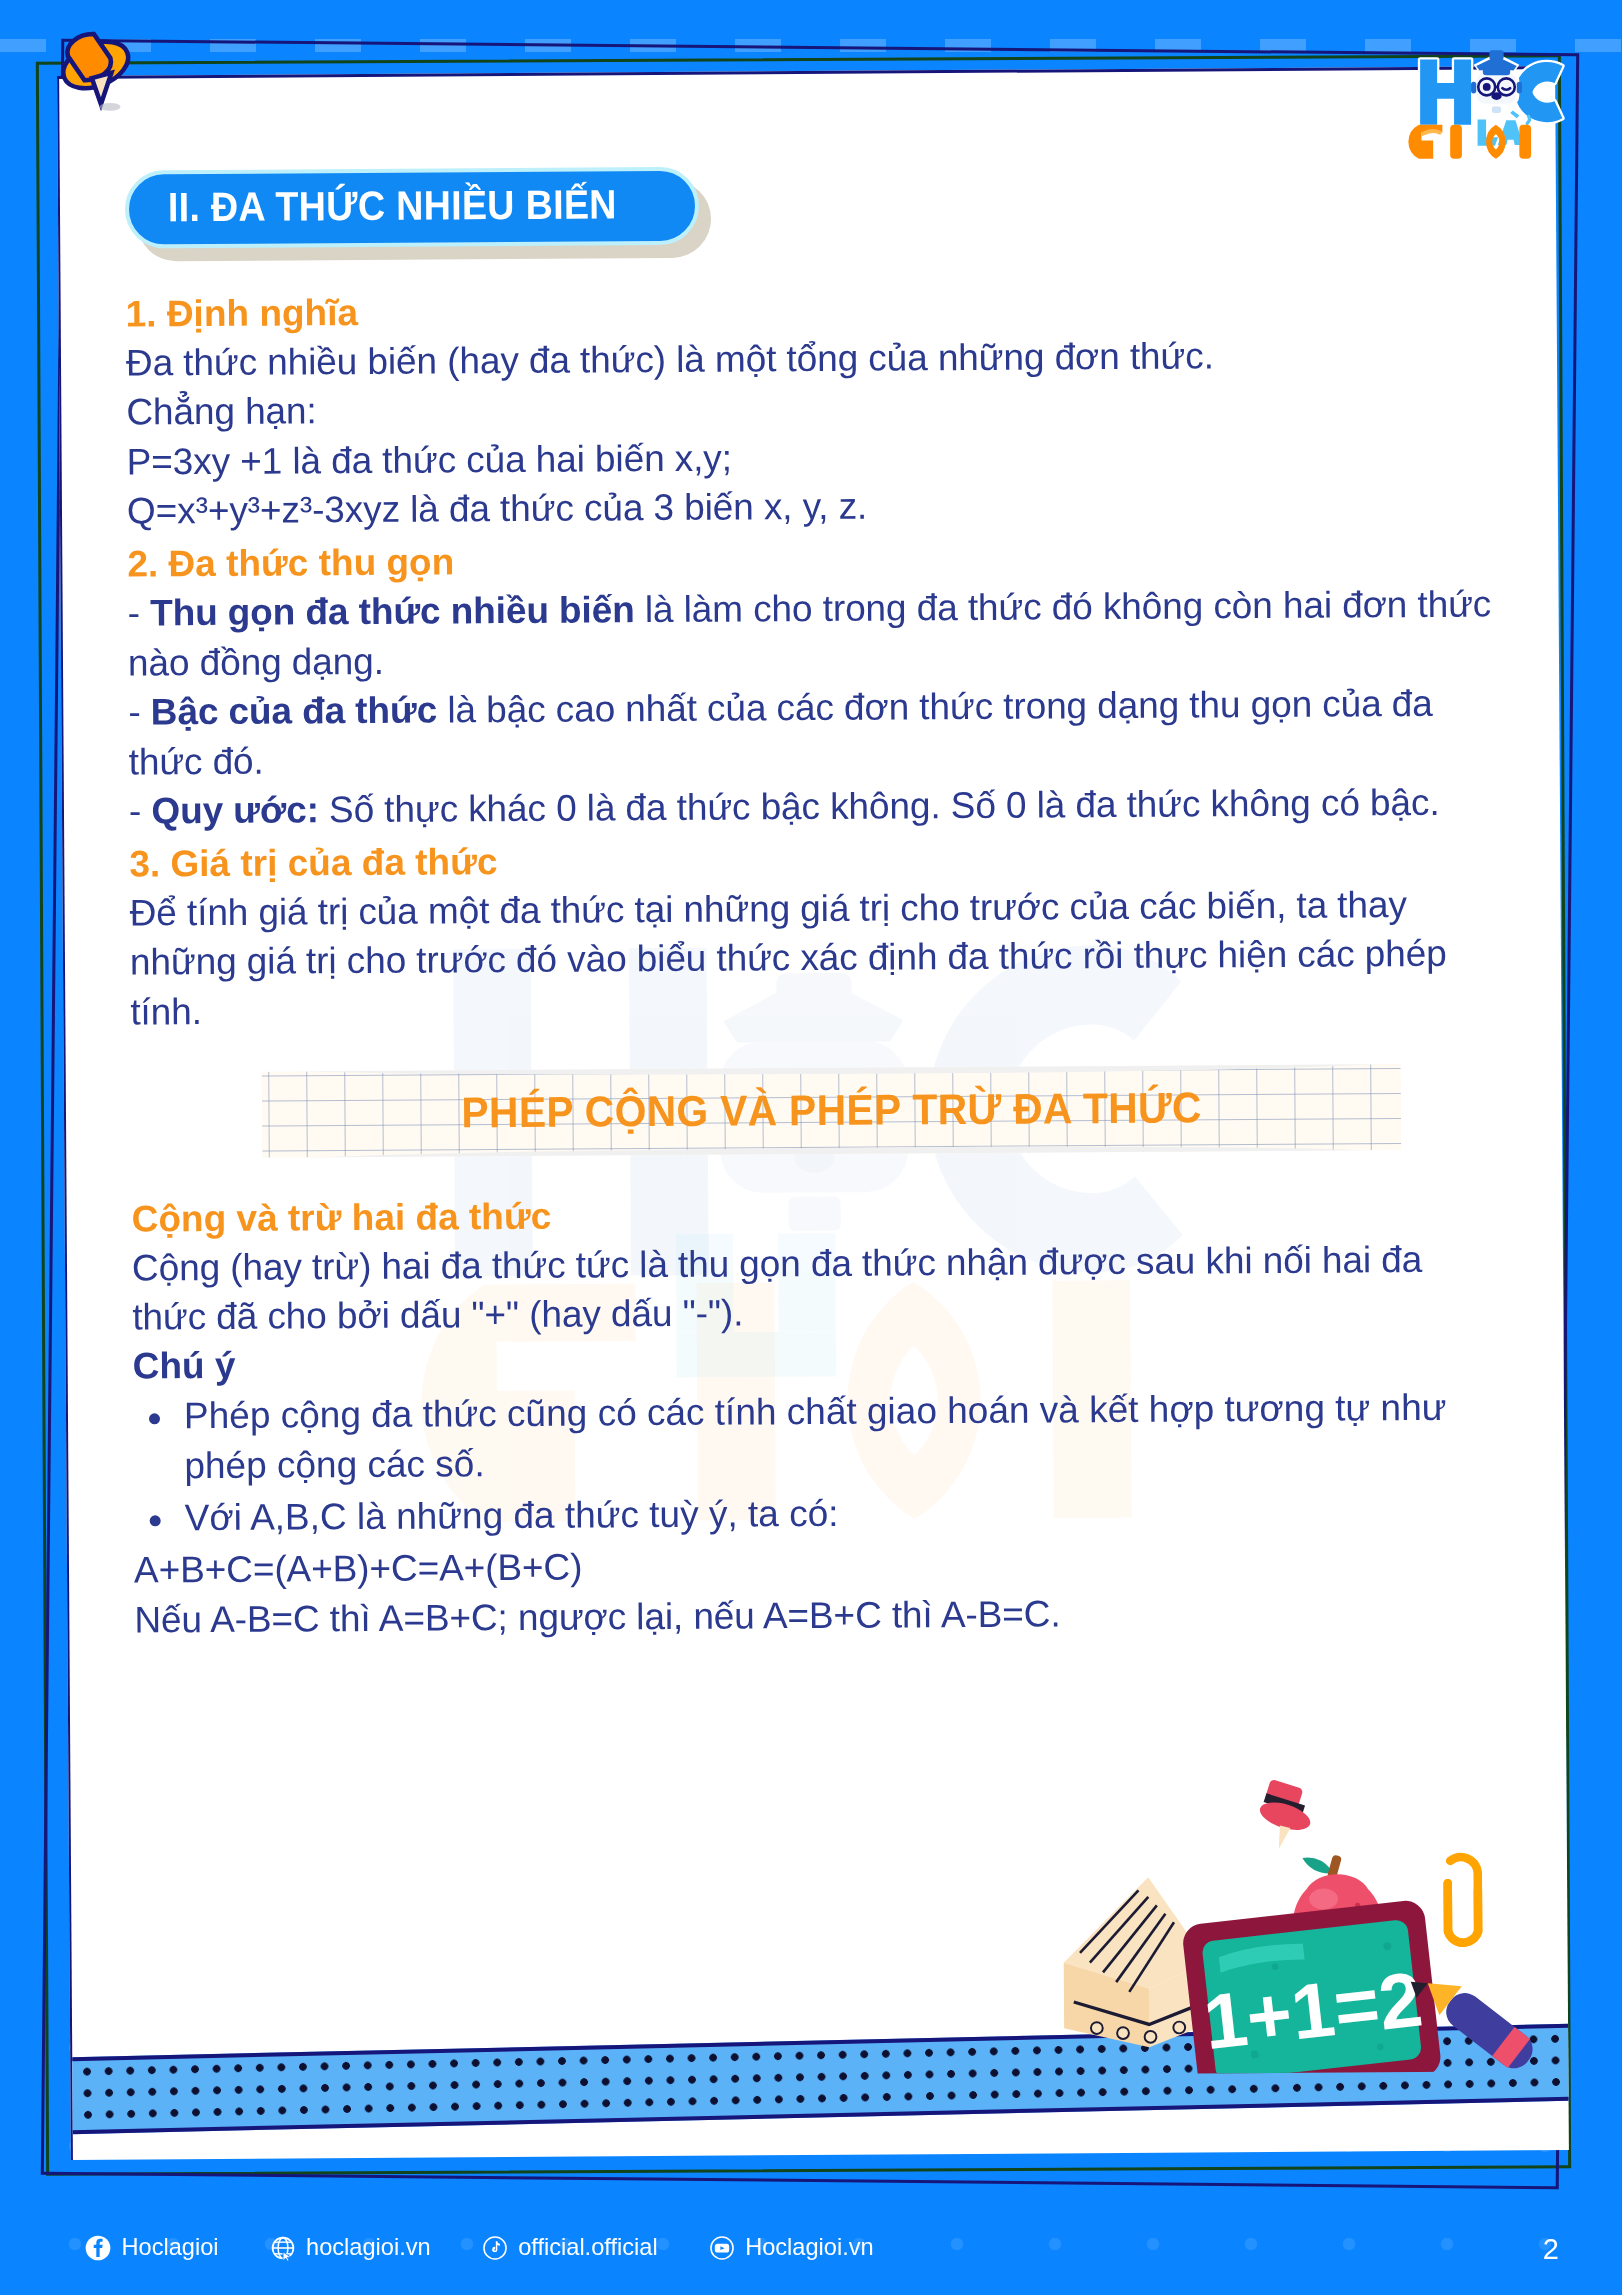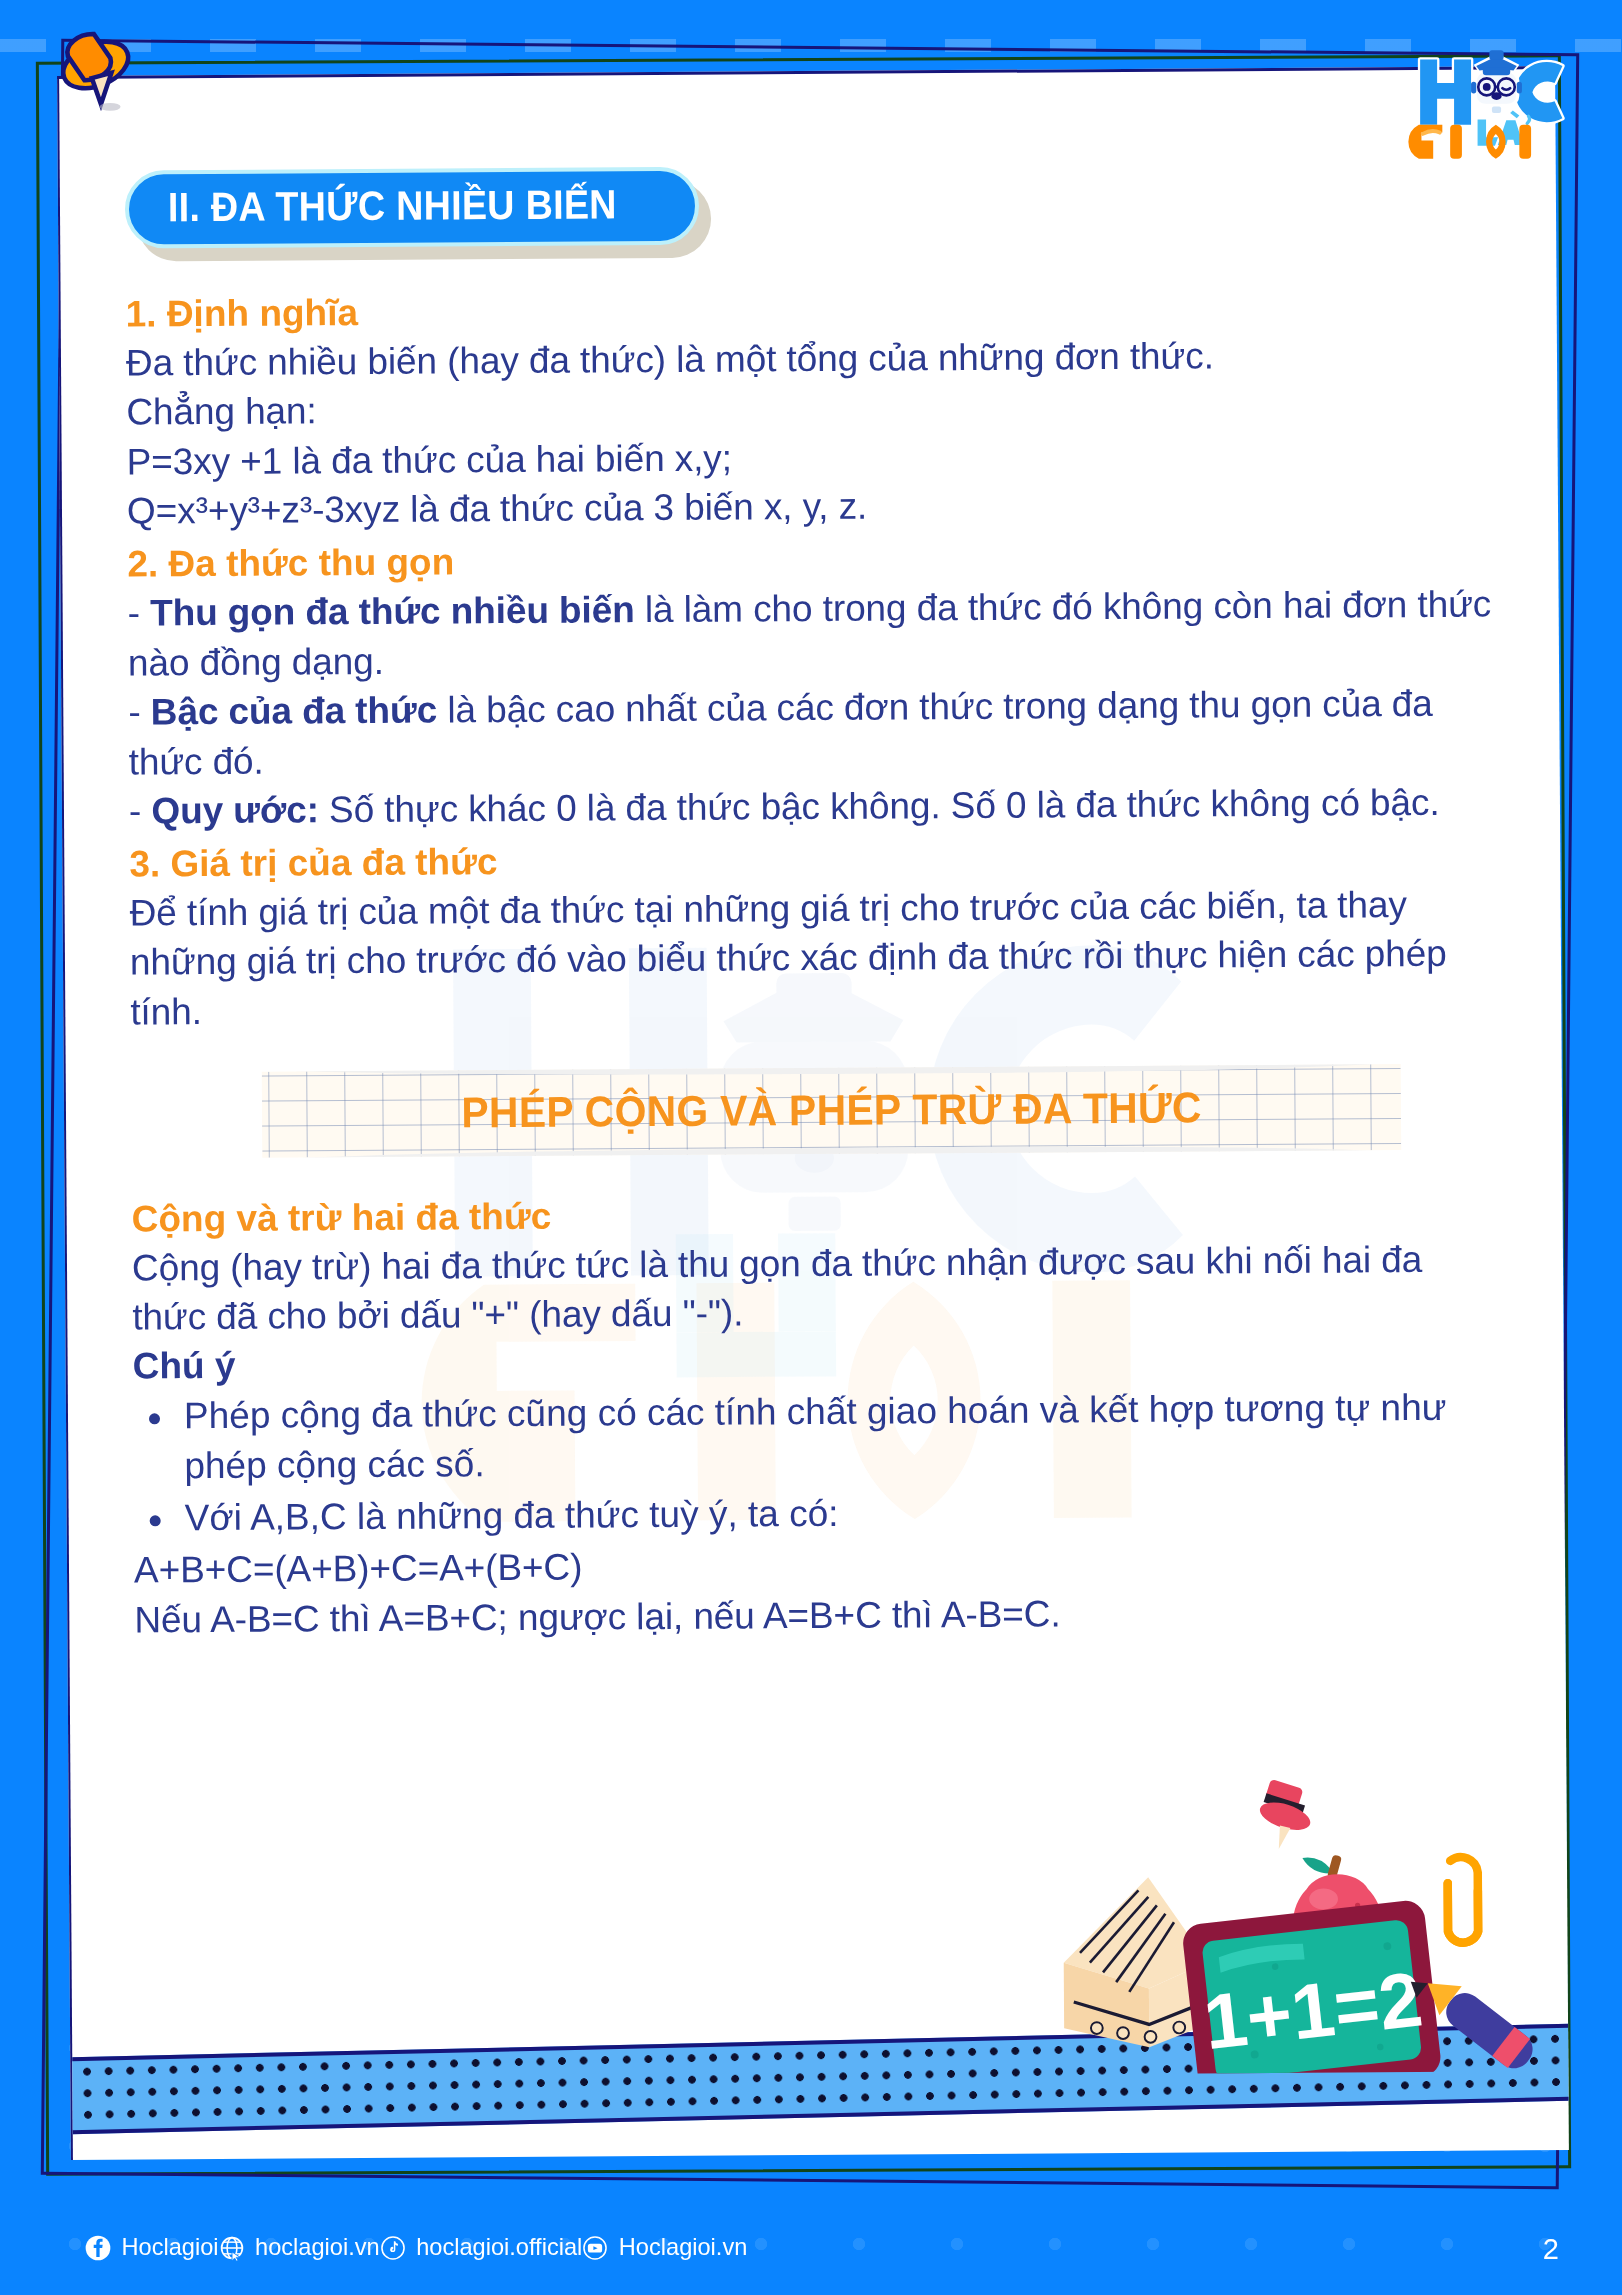--- a/index.html
+++ b/index.html
@@ -261,20 +261,21 @@
     z-index: 9;
     pointer-events: none;
   }
 
   
   .footer {
     position: absolute;
     left: 85px; bottom: 34px;
     display: flex;
     align-items: flex-end;
+    gap: 51px;
     z-index: 20;
   }
   .footer-item {
     display: flex;
     align-items: center;
     gap: 10.5px;
   }
   .footer-item .f-label {
     color: #ffffff;
     font-family: "Liberation Sans Narrow", "Liberation Sans", sans-serif;
@@ -535,21 +536,21 @@
       <path d="M20 26 L20 40 L24 35.5 L27 40.5 L29.5 39 L26.5 34.5 L32 34 Z" fill="#ffffff" stroke="#0a84ff" stroke-width="1.4"></path>
     </svg>
     <span class="f-label">hoclagioi.vn</span>
   </div>
 
   <div class="footer-item">
     <svg class="f-icon" viewBox="0 0 40 40">
       <circle cx="20" cy="20" r="17" fill="none" stroke="#ffffff" stroke-width="2.4"></circle>
       <path d="M23.6 9.5v12.8a4 4 0 1 1-3.3-3.94v3.3a1.2 1.2 0 1 0 1 1.16V9.5h2.3c.3 2.2 1.8 3.6 4 3.9v3.1c-1.6-.1-3-.7-4-1.6Z" fill="#ffffff"></path>
     </svg>
-    <span class="f-label">hoclagioi.official</span>
+    <span class="f-label">official.official</span>
   </div>
 
   <div class="footer-item">
     <svg class="f-icon" viewBox="0 0 40 40">
       <circle cx="20" cy="20" r="17" fill="none" stroke="#ffffff" stroke-width="2.4"></circle>
       <rect x="9" y="13.5" width="22" height="13.5" rx="4" fill="#ffffff"></rect>
       <path d="M17.5 17.2 L24 20.2 L17.5 23.2 Z" fill="#0a84ff"></path>
     </svg>
     <span class="f-label">Hoclagioi.vn</span>
   </div>

